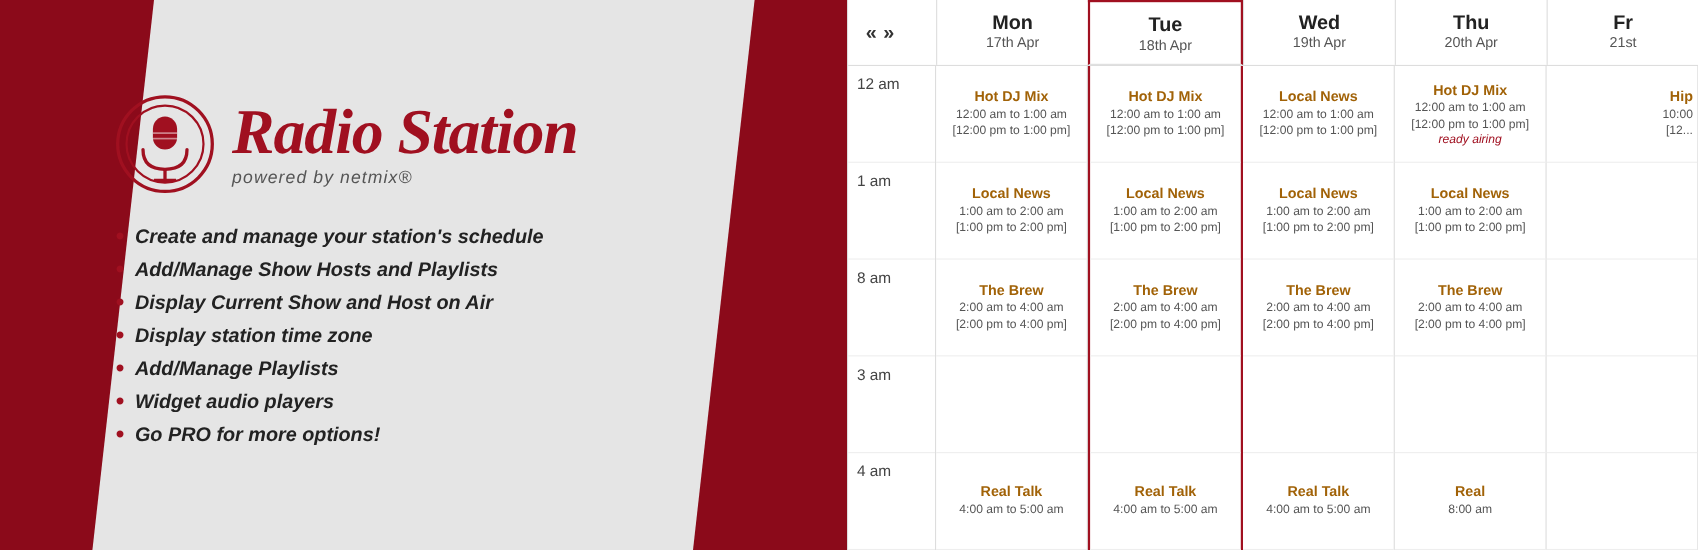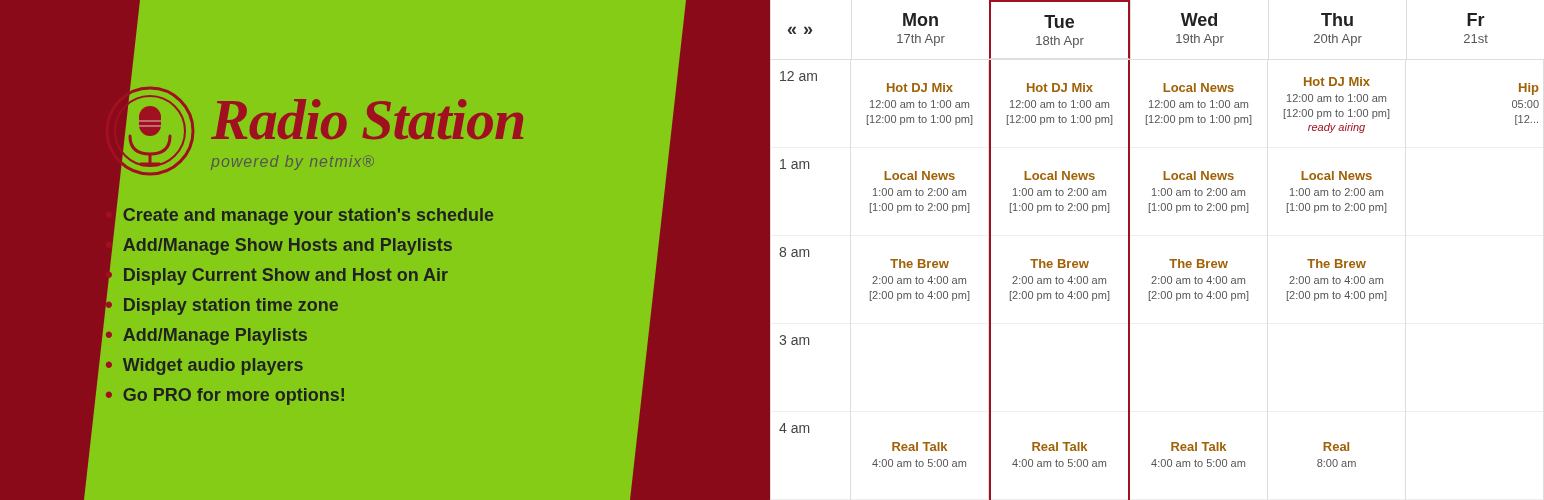--- a/index.html
+++ b/index.html
@@ -10,21 +10,21 @@
       height: 500px;
       overflow: hidden;
       display: flex;
     }
 
     
     .left-panel {
       width: 770px;
       height: 500px;
       position: relative;
-      background: #84cc16;
+      background: #e5e5e5;
       display: flex;
       align-items: center;
       justify-content: center;
       overflow: hidden;
     }
 
     
     .left-panel::before {
       content: '';
       position: absolute;
@@ -95,20 +95,21 @@
     }
 
     .features-list li {
       font-size: 18px;
       font-weight: bold;
       color: #222;
       margin-bottom: 8px;
       display: flex;
       align-items: center;
       gap: 10px;
+      font-style: italic;
     }
 
     .features-list li::before {
       content: '•';
       color: #a01020;
       font-size: 22px;
       line-height: 1;
     }
 
     
@@ -452,21 +453,21 @@
         <div class="empty-cell"></div>
         <div class="sched-cell">
           <div class="show-name">Real</div>
           <div class="show-time">8:00 am</div>
         </div>
       </div>
 
       <div class="sched-col partial-col">
         <div class="partial-cell">
           <div class="show-name">Hip</div>
-          <div class="show-time">05:00</div>
+          <div class="show-time">10:00</div>
           <div class="show-time">[12...</div>
         </div>
         <div class="partial-cell"></div>
         <div class="partial-cell"></div>
         <div class="partial-cell"></div>
         <div class="partial-cell"></div>
       </div>
     </div>
   </div>
 </div>

